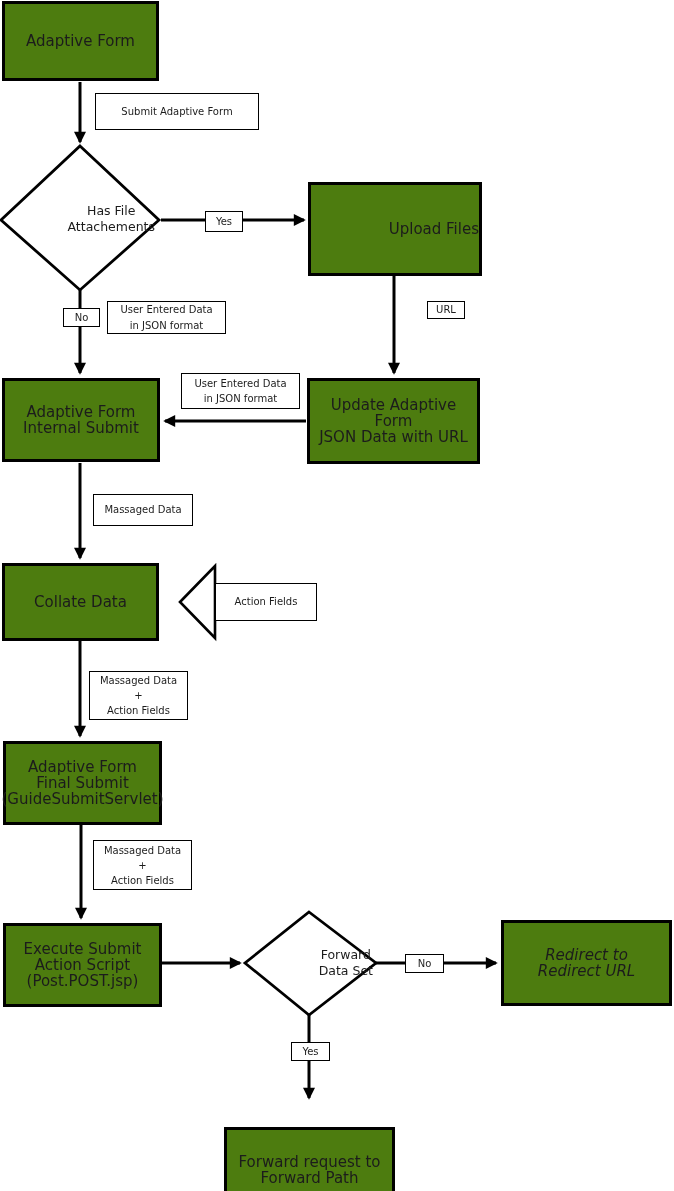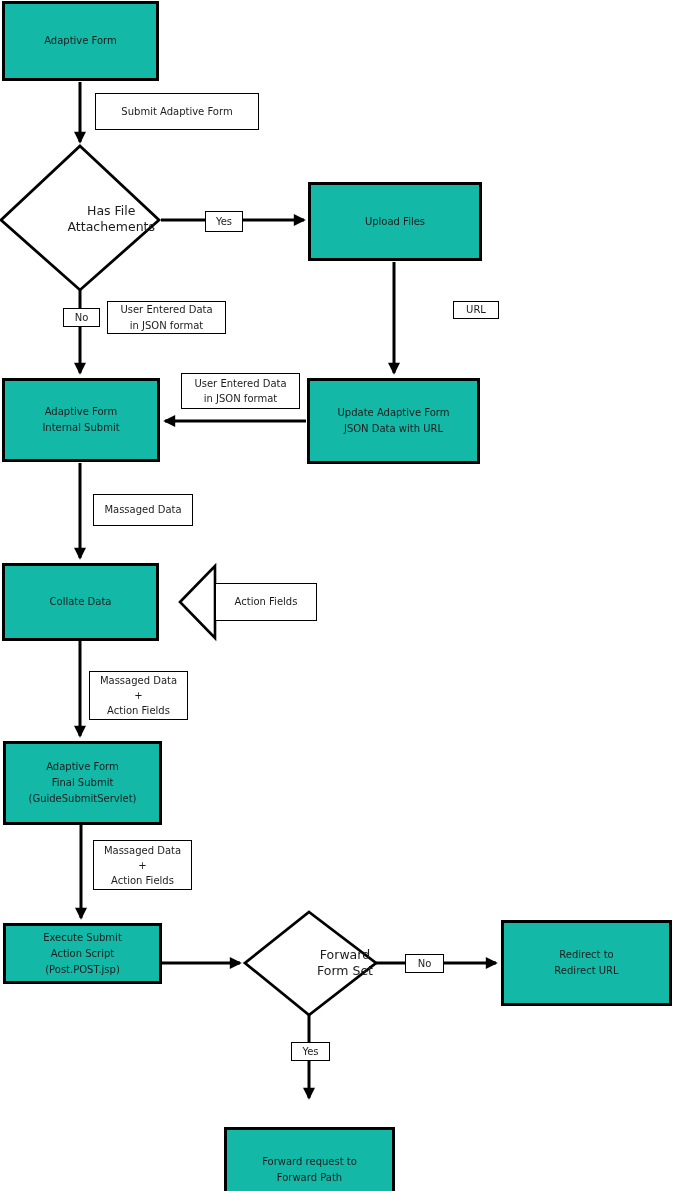--- a/index.html
+++ b/index.html
@@ -18,27 +18,27 @@
   }
   .wires {
     position: absolute;
     left: 0;
     top: 0;
     z-index: 1;
   }
   .node {
     position: absolute;
     box-sizing: border-box;
-    background: #14b8a6;
+    background: #4d7c0f;
     border: 3px solid #000000;
     display: flex;
     align-items: center;
     justify-content: center;
     text-align: center;
-    font-size: 10px;
+    font-size: 15px;
     line-height: 16px;
     z-index: 3;
   }
   .node span, .tag span, .diamond-label span {
     white-space: pre-line;
   }
   .tag {
     position: absolute;
     box-sizing: border-box;
     background: #ffffff;
@@ -92,51 +92,51 @@
 
     <polygon points="180,602 215,566 215,638" fill="#ffffff" stroke="#000000" stroke-width="2.6"></polygon>
   </svg>
 
   <div class="diamond-label" style="left:5px; top:202px; width:150px; height:34px;">
     <span>Has File
 Attachements</span>
   </div>
   <div class="diamond-label" style="left:243px; top:946px; width:130px; height:34px;">
     <span>Forward
-Form Set</span>
+Data Set</span>
   </div>
 
   <div class="node" style="left:2px; top:1px; width:157px; height:80px;">
     <span>Adaptive Form</span>
   </div>
-  <div class="node" style="left:308px; top:182px; width:174px; height:79px;">
+  <div class="node" style="left:308px; top:182px; width:174px; height:94px;justify-content:flex-end;">
     <span>Upload Files</span>
   </div>
   <div class="node" style="left:2px; top:378px; width:158px; height:84px;">
     <span>Adaptive Form
 Internal Submit</span>
   </div>
   <div class="node" style="left:307px; top:378px; width:173px; height:86px;">
     <span>Update Adaptive Form
 JSON Data with URL</span>
   </div>
   <div class="node" style="left:2px; top:563px; width:157px; height:78px;">
     <span>Collate Data</span>
   </div>
   <div class="node" style="left:3px; top:741px; width:159px; height:84px;">
     <span>Adaptive Form
 Final Submit
 (GuideSubmitServlet)</span>
   </div>
-  <div class="node" style="left:3px; top:923px; width:159px; height:61px;">
+  <div class="node" style="left:3px; top:923px; width:159px; height:84px;">
     <span>Execute Submit
 Action Script
 (Post.POST.jsp)</span>
   </div>
-  <div class="node" style="left:501px; top:920px; width:171px; height:86px;">
+  <div class="node" style="left:501px; top:920px; width:171px; height:86px;font-style:italic;">
     <span>Redirect to
 Redirect URL</span>
   </div>
   <div class="node" style="left:224px; top:1103px; width:171px; height:85px;margin-top:24px;">
     <span>Forward request to
 Forward Path</span>
   </div>
 
   <div class="tag" style="left:95px; top:93px; width:164px; height:37px;">
     <span>Submit Adaptive Form</span>
@@ -144,21 +144,21 @@
   <div class="tag" style="left:205px; top:211px; width:38px; height:21px;">
     <span>Yes</span>
   </div>
   <div class="tag" style="left:63px; top:308px; width:37px; height:19px;">
     <span>No</span>
   </div>
   <div class="tag" style="left:107px; top:301px; width:119px; height:33px;">
     <span>User Entered Data
 in JSON format</span>
   </div>
-  <div class="tag" style="left:427px; top:301px; width:46px; height:18px;margin-left:26px;">
+  <div class="tag" style="left:427px; top:301px; width:38px; height:18px;">
     <span>URL</span>
   </div>
   <div class="tag" style="left:181px; top:373px; width:119px; height:36px;">
     <span>User Entered Data
 in JSON format</span>
   </div>
   <div class="tag" style="left:93px; top:494px; width:100px; height:32px;">
     <span>Massaged Data</span>
   </div>
   <div class="tag" style="left:215px; top:583px; width:102px; height:38px;">

